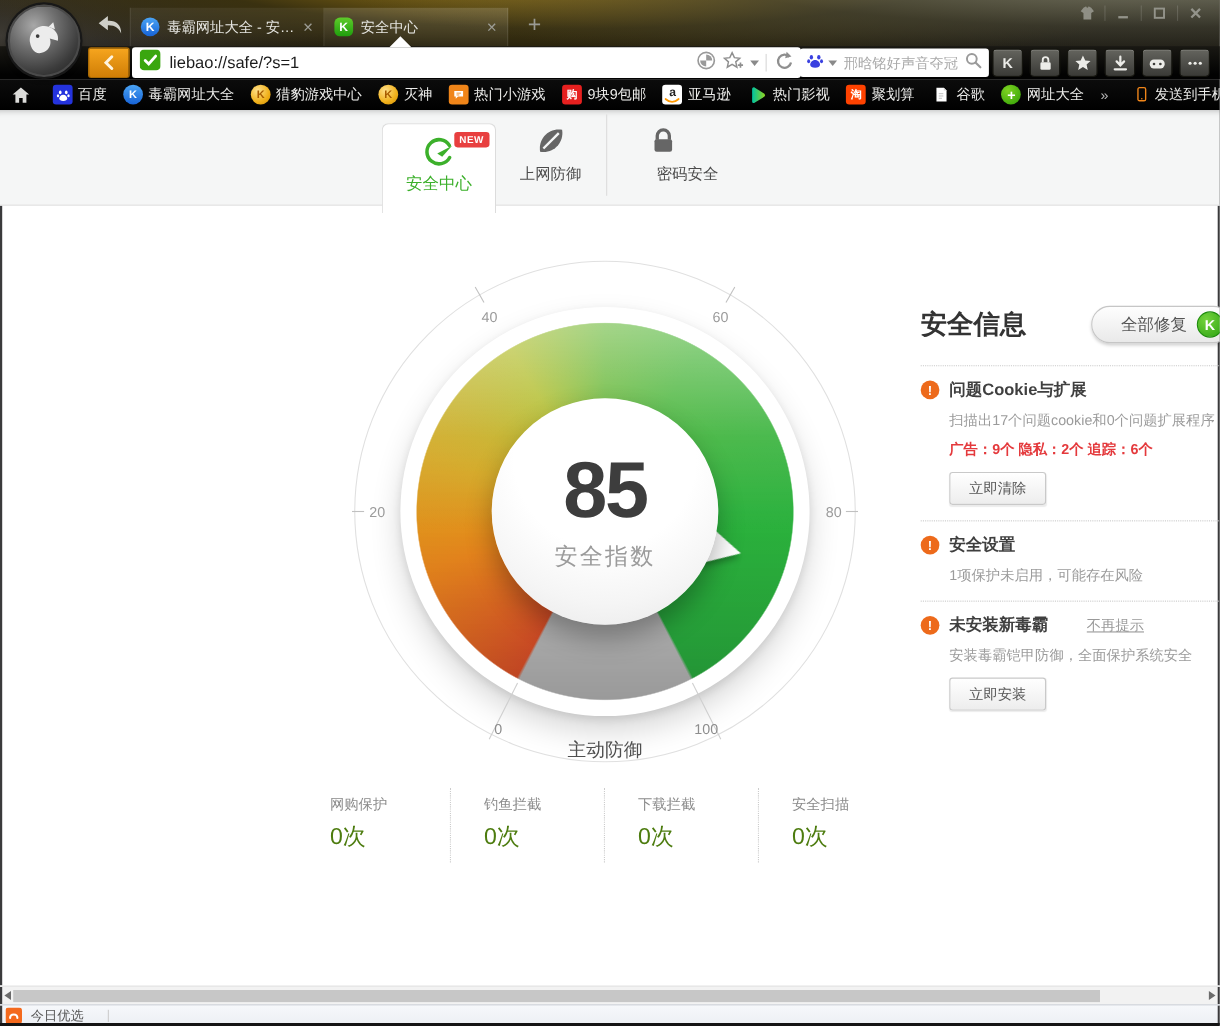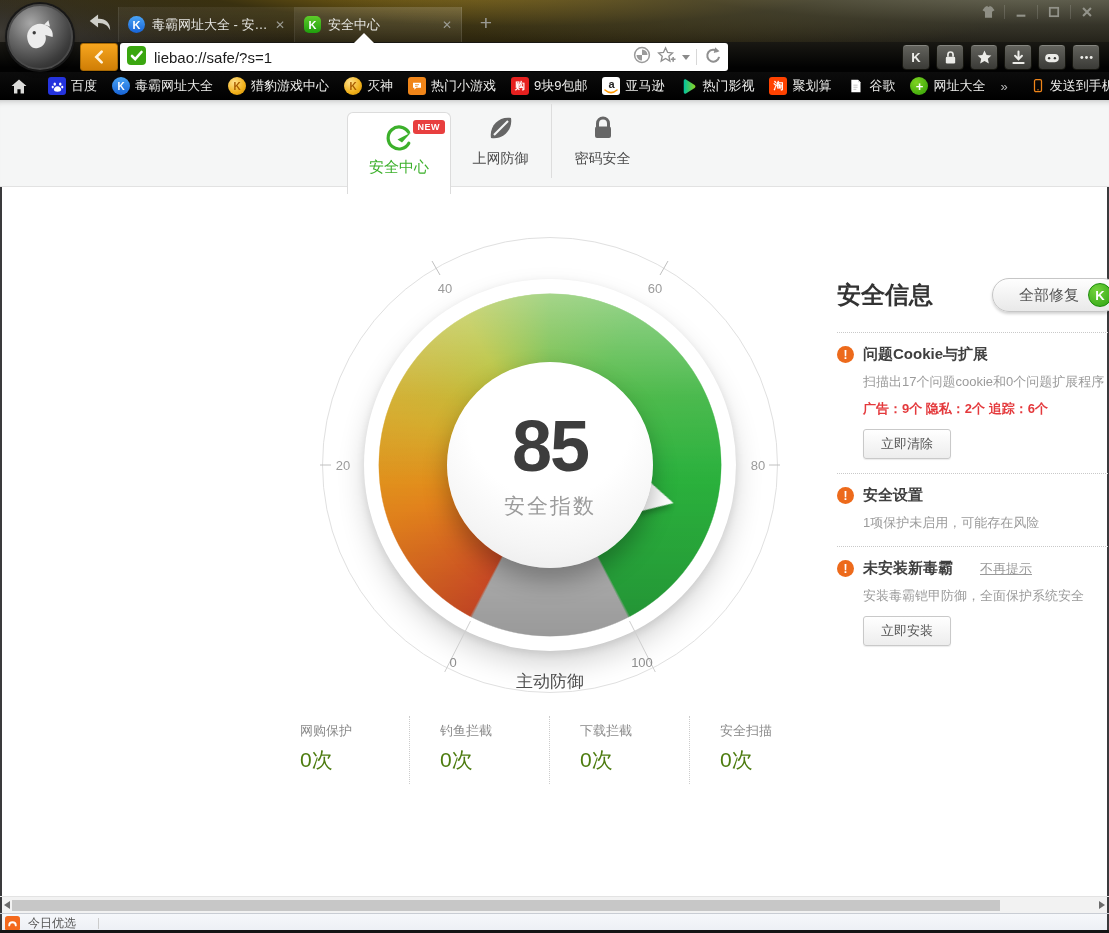--- a/index.html
+++ b/index.html
@@ -60,21 +60,21 @@
     box-shadow:inset 2px 0 0 #3a3a3c, inset -2px 0 0 #3a3a3c;}
   .band{left:0;top:0;width:1109px;height:86px;background:#f5f6f6;border-bottom:1px solid #e2e2e2;
     box-shadow:inset 0 7px 7px -7px rgba(0,0,0,.30);}
   .stab{top:4px;width:101px;height:74px;text-align:center;}
   .stab .lbl{font-size:14px;color:#4c4c4c;margin-top:7px;}
   .stab-active{left:347px;top:12px;width:104px;height:82px;background:#fff;border:1px solid #dcdcdc;
     border-bottom:none;border-radius:6px 6px 0 0;z-index:3;text-align:center;box-sizing:border-box;}
   .stab-active .lbl{font-size:15px;color:#3cb02b;margin-top:5px;}
   .newbadge{position:absolute;right:5px;top:7px;background:#e83f3f;color:#fff;font-size:9px;
     font-weight:bold;padding:2px 5px;border-radius:3px;letter-spacing:.5px;}
-  .tsep{border-left:1px solid #ddd;}
+  .tsep{border-left:1px solid #ddd;text-align:right;}
   
   .gauge{left:320px;top:135px;width:460px;height:460px;}
   .gring-outline{left:2px;top:2px;width:454px;height:454px;border:1px solid #e0e0e0;border-radius:50%;}
   .gdisc{left:44px;top:44px;width:372px;height:372px;border-radius:50%;background:#fff;
     box-shadow:0 14px 28px rgba(0,0,0,.16),0 3px 8px rgba(0,0,0,.10);}
   .gring,.ggloss{left:58px;top:58px;width:344px;height:344px;border-radius:50%;
     -webkit-mask:radial-gradient(closest-side,transparent 59%,#000 59.8% 99.2%,transparent 100%);
     mask:radial-gradient(closest-side,transparent 59%,#000 59.8% 99.2%,transparent 100%);}
   .gring{background:conic-gradient(from 0deg,
       #5cb32a 0deg,#3eb12f 30deg,#2bb13c 90deg,#2aae3f 152deg,
@@ -105,21 +105,21 @@
     border:1px solid #c6c6c6;background:linear-gradient(#fefefe,#e9e9e9);
     box-shadow:0 2px 3px rgba(0,0,0,.18);font-size:15px;color:#555;}
   .kgreen{width:22px;height:22px;border-radius:50%;background:radial-gradient(circle at 35% 30%,#74d33c,#2da313);
     border:1px solid #1e8c0c;color:#fff;font-weight:bold;font-size:13px;
     display:flex;align-items:center;justify-content:center;}
   .pitem{border-top:1px dotted #c9c9c9;padding:12px 0 14px;}
   .pirow{display:flex;align-items:center;gap:9px;}
   .alert{width:17px;height:17px;border-radius:50%;background:#ed6a1b;color:#fff;font-weight:bold;
     font-size:12px;display:flex;align-items:center;justify-content:center;flex:none;}
   .pititle{font-size:15px;font-weight:bold;color:#3f3f3f;}
-  .pilink{font-size:13px;color:#999;text-decoration:underline;margin-left:18px;}
+  .pilink{font-size:13px;color:#999;text-decoration:underline;margin-left:26px;}
   .pidesc{font-size:13px;color:#9b9b9b;margin:9px 0 0 26px;}
   .pidetail{font-size:13px;font-weight:bold;color:#e4393c;margin:9px 0 0 26px;}
   .pibtn{display:inline-block;margin:11px 0 0 26px;padding:5px 17px;font-size:13px;color:#555;
     border:1px solid #c9c9c9;border-radius:3px;background:linear-gradient(#fff,#ededed);
     box-shadow:0 1px 1px rgba(0,0,0,.08);}
   
   .hscroll{left:0;top:896px;width:1109px;height:17px;background:#f2f2f2;border-top:1px solid #e3e3e3;
     box-sizing:border-box;box-shadow:inset 2px 0 0 #3a3a3c, inset -2px 0 0 #3a3a3c;}
   .hthumb{left:12px;top:3px;width:988px;height:11px;background:#c7c7c7;}
   .sarrow{top:4px;width:0;height:0;border-top:4.5px solid transparent;border-bottom:4.5px solid transparent;}
@@ -224,20 +224,41 @@
         <span class="carat"></span>
         <span class="vsep"></span>
         <span>
           <svg width="18" height="18" viewBox="0 0 19 19">
               <path d="M15.5 6 A6.3 6.3 0 1 0 17 11.5" stroke="#8f8f8f" stroke-width="2.2" fill="none"></path>
               <path d="M12.8 1.2 L17.4 5.6 L11.4 7.4 Z" fill="#8f8f8f"></path>
             </svg>
         </span>
       </div>
 
+      <div class="abs search">
+        <span>
+          <svg width="16" height="16" viewBox="0 0 18 18">
+              <g fill="#3a41e0">
+                <ellipse cx="5.2" cy="5.6" rx="1.7" ry="2.3"></ellipse>
+                <ellipse cx="12.8" cy="5.6" rx="1.7" ry="2.3"></ellipse>
+                <ellipse cx="2.4" cy="9.8" rx="1.5" ry="2"></ellipse>
+                <ellipse cx="15.6" cy="9.8" rx="1.5" ry="2"></ellipse>
+                <path d="M9 8.6 C12 8.6 14 11.2 14 13.3 C14 15.3 12 16.4 9 16.4 C6 16.4 4 15.3 4 13.3 C4 11.2 6 8.6 9 8.6 Z"></path>
+              </g>
+            </svg>
+        </span>
+        <span class="carat"></span>
+        <input placeholder="邢晗铭好声音夺冠" style="">
+        <span>
+          <svg width="16" height="16" viewBox="0 0 18 18">
+              <circle cx="7.3" cy="7.3" r="5" stroke="#9a9a9a" stroke-width="2" fill="none"></circle>
+              <path d="M11.3 11.3 L16 16" stroke="#9a9a9a" stroke-width="2.2" stroke-linecap="round"></path>
+            </svg>
+        </span>
+      </div>
 
       <div class="abs navbtns">
         <span class="nbtn">K</span>
         <span class="nbtn">
           <svg width="17" height="17" viewBox="0 0 20 20">
               <rect x="4.5" y="9" width="11" height="8" rx="1.5" fill="#ecece8"></rect>
               <path d="M7 9 V6.5 a3 3 0 0 1 6 0 V9" stroke="#ecece8" stroke-width="2" fill="none"></path>
             </svg>
         </span>
         <span class="nbtn">

